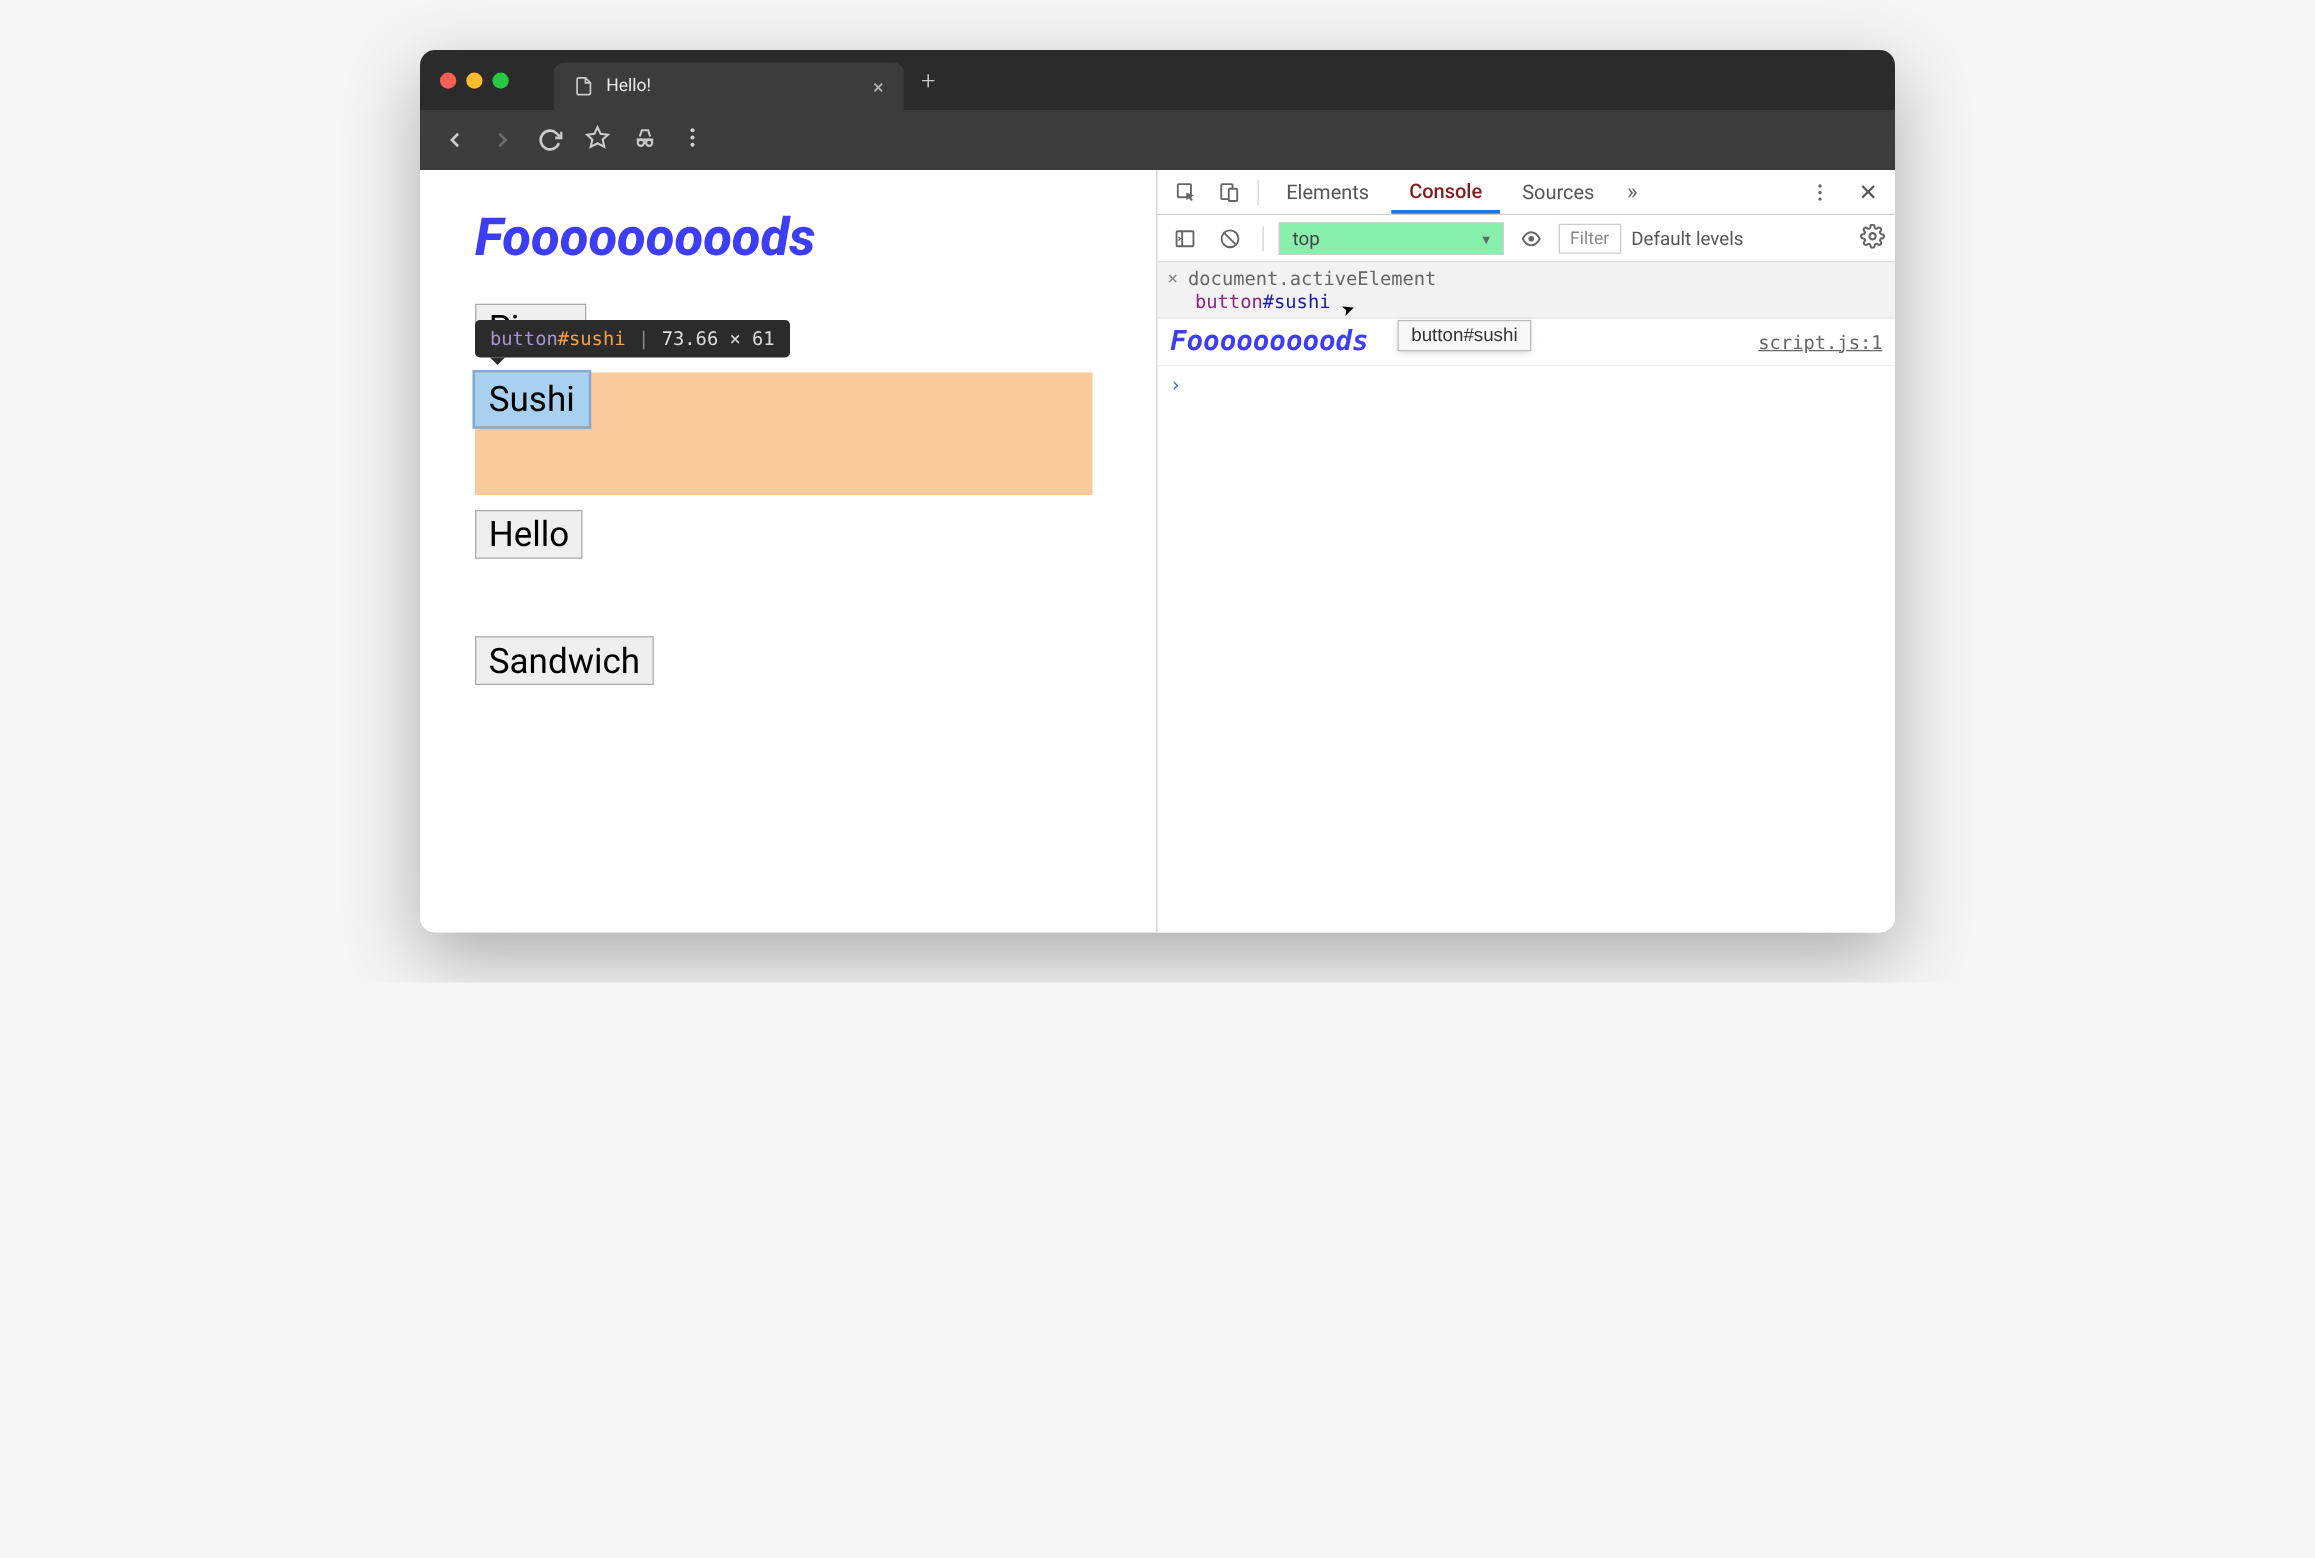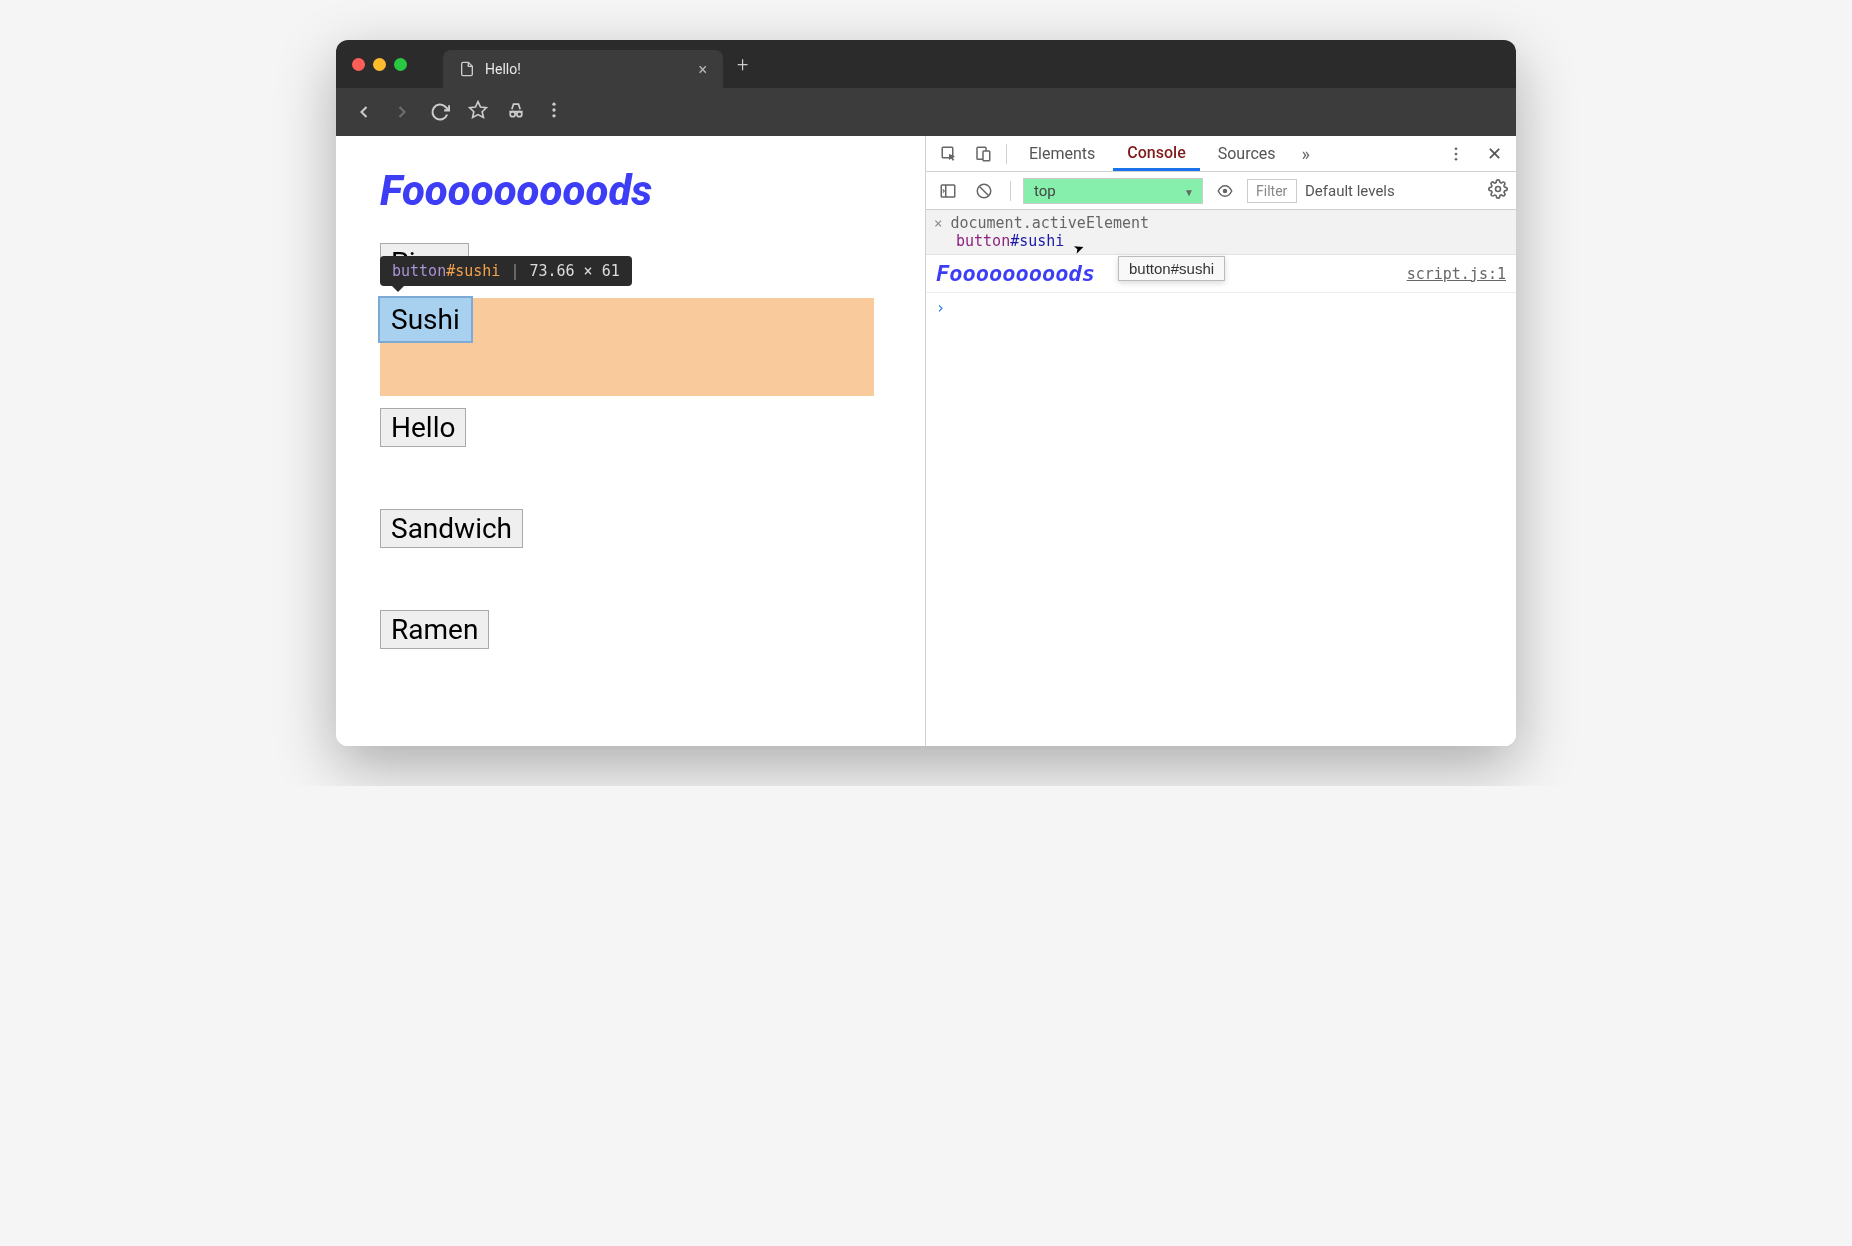--- a/index.html
+++ b/index.html
@@ -403,23 +403,20 @@
       </div>
 
       <div class="food-row">
         <button class="food-btn">Hello</button>
       </div>
 
       <div class="food-row">
         <button class="food-btn">Sandwich</button>
       </div>
 
-      <div class="food-row" style="margin-bottom:0;">
-        <button class="food-btn">Ramen</button>
-      </div>
     </div>
 
     <div class="devtools">
       <div class="dt-tabs">
         <div class="dt-icon">
           <svg viewBox="0 0 24 24" fill="none" stroke="currentColor" stroke-width="2">
               <rect x="3" y="3" width="14" height="14" rx="1"></rect>
               <path d="M12 12l8 3-3 2 2 3-2 1-2-3-3 2z" fill="currentColor" stroke="none"></path>
             </svg>
         </div>

